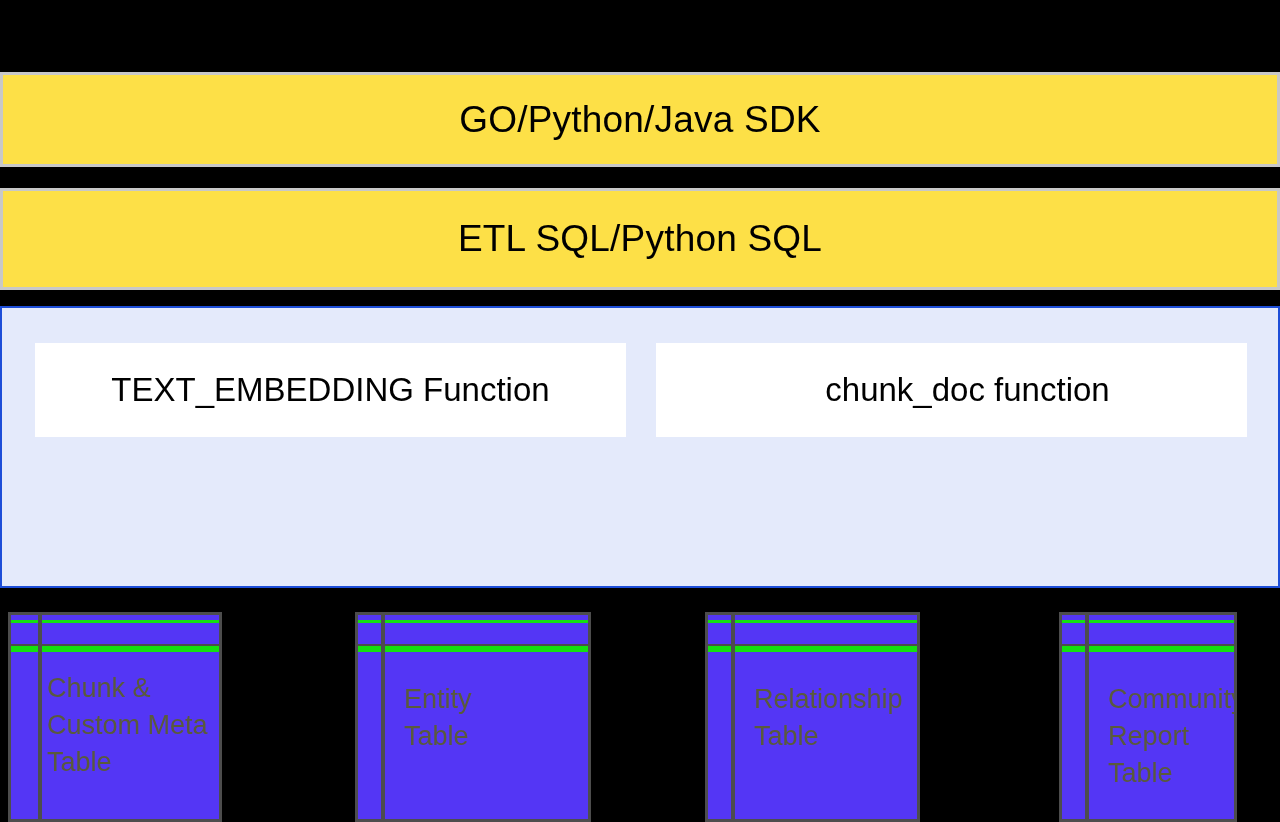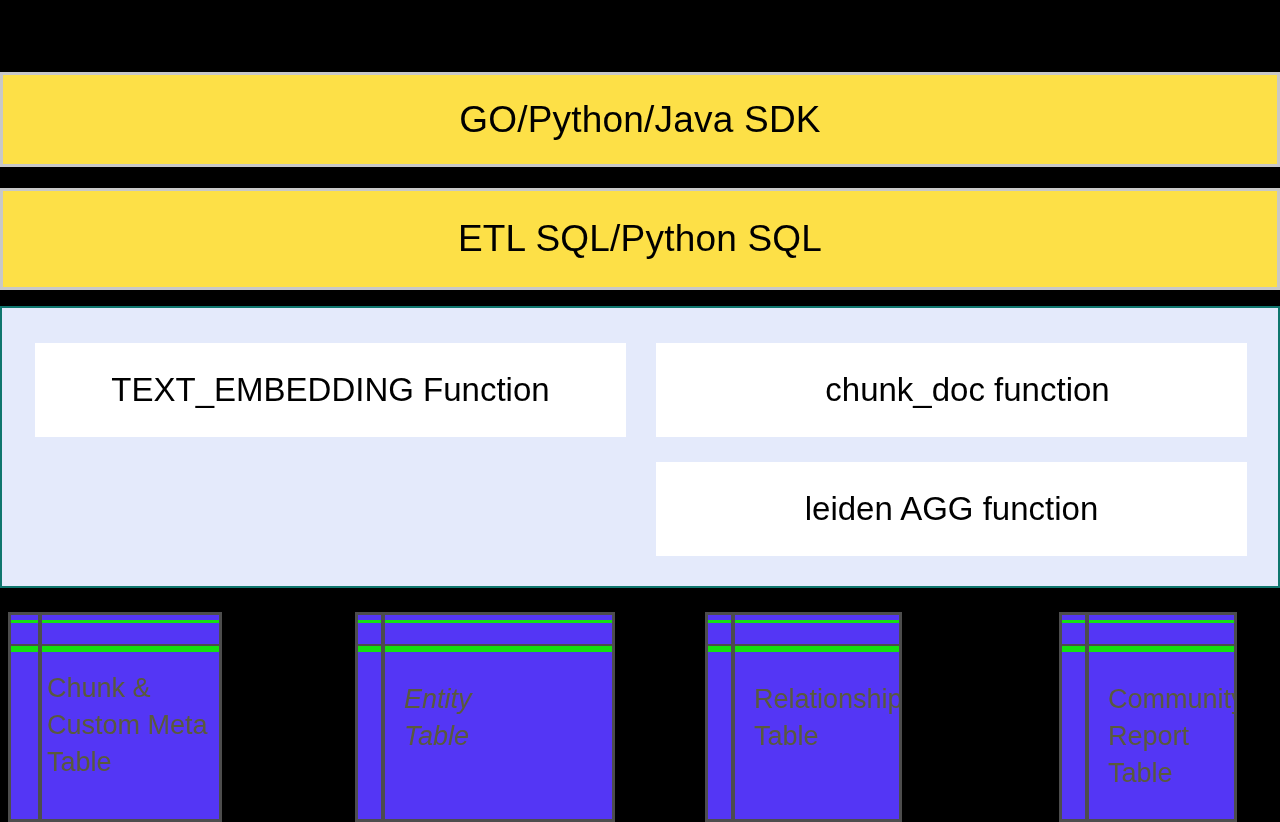--- a/index.html
+++ b/index.html
@@ -50,21 +50,21 @@
   }
 
   
   #functions-panel {
     position: absolute;
     left: 0px;
     top: 306px;
     width: 1280px;
     height: 282px;
     background: #e4eafb;
-    border: 2px solid #0f766e;
+    border: 2px solid #1d4ed8;
     box-sizing: border-box;
   }
   .fn-box {
     position: absolute;
     background: #ffffff;
     display: flex;
     align-items: center;
     justify-content: center;
     box-sizing: border-box;
   }
@@ -125,22 +125,22 @@
     position: absolute;
     left: 36px;
     top: 55px;
     right: 6px;
     font-size: 27px;
     line-height: 1.37;
     color: #5a5a3c;
     font-weight: 400;
   }
   #cyl-chunk        { left: 8px;    width: 214px; }
-  #cyl-entity       { left: 355px;  width: 260px; font-style: italic; }
-  #cyl-relationship { left: 705px;  width: 197px; }
+  #cyl-entity       { left: 355px;  width: 236px; }
+  #cyl-relationship { left: 705px;  width: 215px; }
   #cyl-community    { left: 1059px; width: 178px; }
 
   #cyl-entity .cyl-vline,
   #cyl-relationship .cyl-vline,
   #cyl-community .cyl-vline { left: 23px; }
   #cyl-entity .cyl-label,
   #cyl-relationship .cyl-label,
   #cyl-community .cyl-label { left: 46px; top: 66px; }
 </style>
 </head>
@@ -158,23 +158,20 @@
 
   <div class="fn-box" id="fn-text-embedding">
     <span class="fn-label">TEXT_EMBEDDING Function</span>
   </div>
 
   <div class="fn-box" id="fn-chunk-doc">
     <span class="fn-label">chunk_doc function</span>
   </div>
 
 
-  <div class="fn-box" id="fn-leiden-agg">
-    <span class="fn-label">leiden AGG function</span>
-  </div>
 
 </div>
 
 <div id="storage-row">
 
   <div class="cylinder" id="cyl-chunk">
     <div class="cyl-rule-top"></div>
     <div class="cyl-rule-mid"></div>
     <div class="cyl-vline"></div>
     <div class="cyl-label">Chunk &amp;<br>Custom Meta<br>Table</div>

